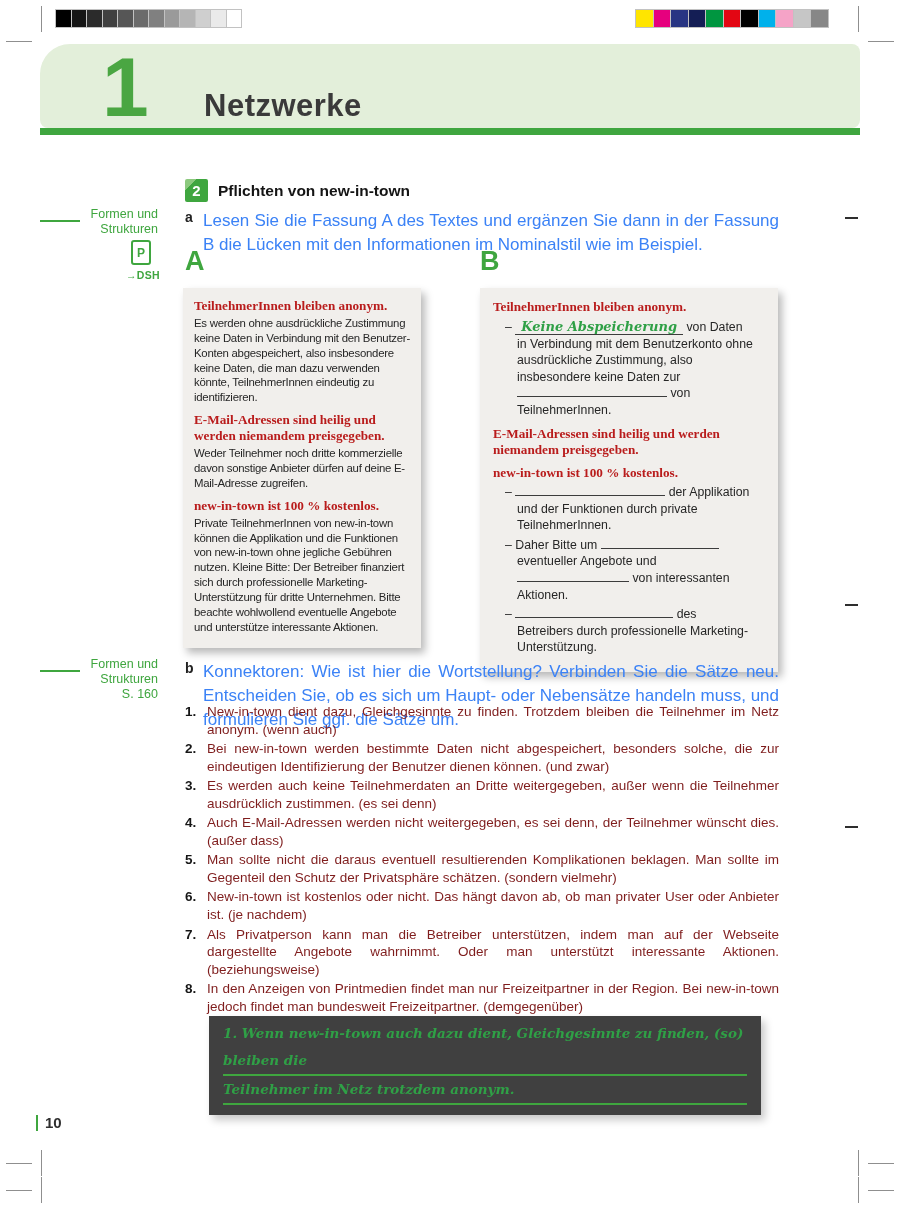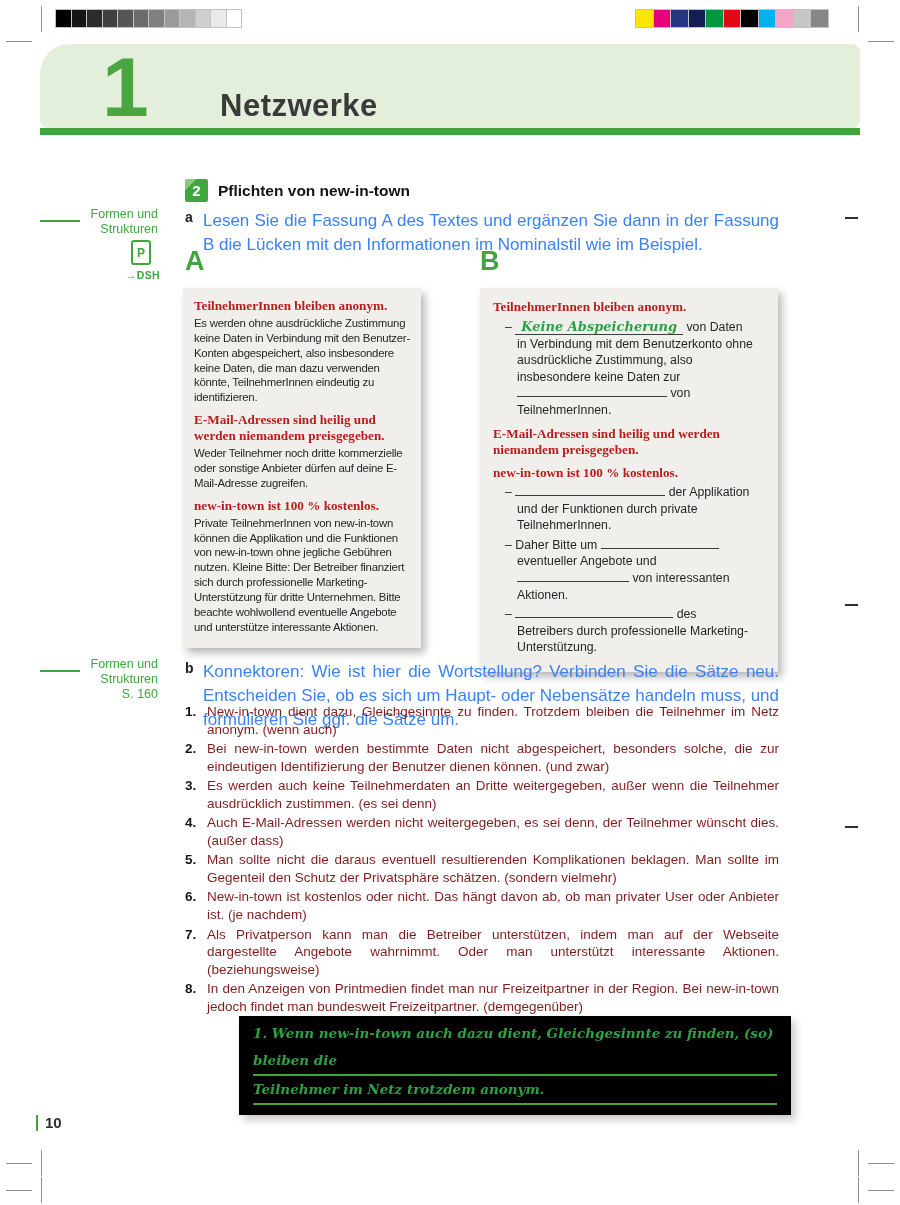--- a/index.html
+++ b/index.html
@@ -16,21 +16,21 @@
   
   .cal{position:absolute;top:9px;display:flex}
   .cal .sw{width:16.5px;height:19px;border:1px solid #c2c2c2;margin-left:-1px}
   .cal .sw2{width:18.5px}
   .cal-gray{left:56px}
   .cal-color{left:636px}
 
   
   .band{position:absolute;left:40px;top:44px;width:820px;height:84px;background:#e3efda;border-radius:30px 8px 8px 8px}
   .chapnum{position:absolute;left:102px;top:44px;font-size:84px;line-height:86px;font-weight:bold;color:#4aa642;font-family:"Liberation Sans",sans-serif}
-  .chaptitle{position:absolute;left:220px;top:88px;font-size:31px;font-weight:bold;color:#3a3a3a;letter-spacing:.5px}
+  .chaptitle{position:absolute;left:204px;top:88px;font-size:31px;font-weight:bold;color:#3a3a3a;letter-spacing:.5px}
   .hrule{position:absolute;left:40px;top:128px;width:820px;height:7px;background:#3fa63f}
 
   
   .exhead{position:absolute;left:185px;top:179px;display:flex;align-items:center}
   .exnum{width:23px;height:23px;background:linear-gradient(135deg,#8cc97e 0 26%,#3fa63f 26%);color:#fff;font-weight:bold;font-size:15px;display:flex;align-items:center;justify-content:center;border-radius:2px}
   .extitle{margin-left:10px;font-size:15.5px;font-weight:bold;color:#141414}
 
   
   .task{position:absolute;display:flex;width:594px}
   .task-letter{font-weight:bold;font-size:14px;width:18px;flex:0 0 18px;color:#222}
@@ -58,21 +58,21 @@
   .blank{display:inline-block;border-bottom:1px solid #3c3c3c;height:12px;vertical-align:baseline}
   .hand{font-family:"DejaVu Serif",serif;font-style:italic;font-weight:bold;color:#2fa046;font-size:13px;border-bottom:1px solid #3c3c3c;padding:0 6px}
 
   
   .blist{position:absolute;left:185px;top:703px;width:594px}
   .li{display:flex;margin-bottom:2px}
   .num{flex:0 0 22px;font-weight:bold;font-size:13.5px;line-height:1.3;color:#161616}
   .litx{flex:1;font-size:13.5px;line-height:1.3;text-align:justify;color:#7f1d1d}
 
   
-  .ansbox{position:absolute;left:239px;top:1016px;width:552px;background:#000000;box-shadow:4px 5px 8px rgba(0,0,0,.22);padding:4px 14px 10px}
+  .ansbox{position:absolute;left:209px;top:1016px;width:552px;background:#404040;box-shadow:4px 5px 8px rgba(0,0,0,.22);padding:4px 14px 10px}
   .ansline{font-family:"DejaVu Serif",serif;font-style:italic;font-weight:bold;color:#2fa046;font-size:13.5px;line-height:27px;border-bottom:2px solid #3fa63f}
 
   
   .pagenum{position:absolute;left:36px;top:1114px;display:flex;align-items:center}
   .pnbar{width:2px;height:16px;background:#3fa63f;margin-right:7px}
   .pn{font-weight:bold;font-size:15px;color:#2f2f2f}
 </style>
 </head>
 <body>
 
@@ -145,21 +145,21 @@
     <div class="task-letter">a</div>
     <div class="task-text">Lesen Sie die Fassung A des Textes und ergänzen Sie dann in der Fassung B die Lücken mit den Informationen im Nominalstil wie im Beispiel.</div>
   </div>
 
   <div class="collabel a">A</div>
   <div class="collabel b">B</div>
   <div class="vbox a">
       <div class="bxh">TeilnehmerInnen bleiben anonym.</div>
       <div class="bxp">Es werden ohne ausdrückliche Zustimmung keine Daten in Verbindung mit den Benutzer-Konten abgespeichert, also insbesondere keine Daten, die man dazu verwenden könnte, TeilnehmerInnen eindeutig zu identifizieren.</div>
       <div class="bxh">E-Mail-Adressen sind heilig und werden niemandem preisgegeben.</div>
-      <div class="bxp">Weder Teilnehmer noch dritte kommerzielle oder sonstige Anbieter dürfen auf deine E-Mail-Adresse zugreifen.</div>
+      <div class="bxp">Weder Teilnehmer noch dritte kommerzielle davon sonstige Anbieter dürfen auf deine E-Mail-Adresse zugreifen.</div>
       <div class="bxh">new-in-town ist 100 % kostenlos.</div>
       <div class="bxp">Private TeilnehmerInnen von new-in-town können die Applikation und die Funktionen von new-in-town ohne jegliche Gebühren nutzen. Kleine Bitte: Der Betreiber finanziert sich durch professionelle Marketing-Unterstützung für dritte Unternehmen. Bitte beachte wohlwollend eventuelle Angebote und unterstütze interessante Aktionen.</div>
     </div>
   <div class="vbox b">
       <div class="bxh">TeilnehmerInnen bleiben anonym.</div>
       <div class="bitem"><span>– </span><span class="hand">Keine Abspeicherung</span><span> von Daten in Verbindung mit dem Benutzerkonto ohne ausdrückliche Zustimmung, also insbesondere keine Daten zur </span><span class="blank" style="width: 150px;"></span><span> von TeilnehmerInnen.</span></div>
       <div class="bxh">E-Mail-Adressen sind heilig und werden niemandem preisgegeben.</div>
       <div class="bxh">new-in-town ist 100 % kostenlos.</div>
       <div class="bitem"><span>– </span><span class="blank" style="width: 150px;"></span><span> der Applikation und der Funktionen durch private TeilnehmerInnen.</span></div>
       <div class="bitem"><span>– Daher Bitte um </span><span class="blank" style="width: 118px;"></span><span> eventueller Angebote und </span><span class="blank" style="width: 112px;"></span><span> von interessanten Aktionen.</span></div>

